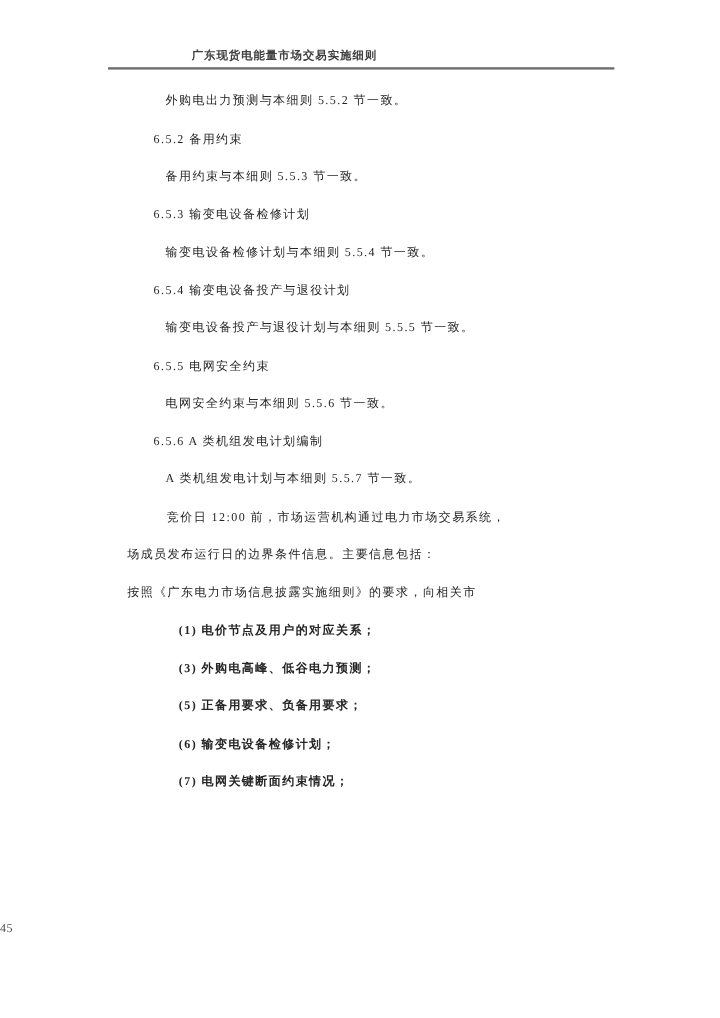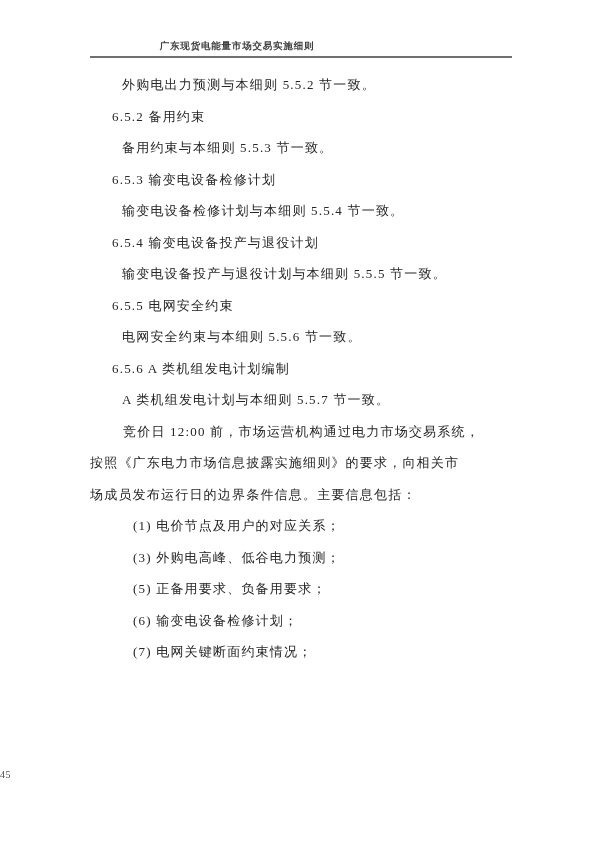--- a/index.html
+++ b/index.html
@@ -36,31 +36,32 @@
   }
   .content {
     position: absolute;
     top: 69px;
     left: 90px;
     width: 430px;
   }
   .line {
     height: 31.5px;
     line-height: 31.5px;
-    font-size: 13px;
+    font-size: 10px;
     letter-spacing: 1.2px;
     color: #262626;
     white-space: pre;
+    margin-left: 16px;
   }
   .t-body   { padding-left: 32px; }
   .t-h3     { padding-left: 22px; }
   .t-h2     { padding-left: 13px; }
   .t-indent { padding-left: 33px; }
   .t-para   { padding-left: 0; }
-  .t-list   { padding-left: 43px; }
+  .t-list   { padding-left: 43px; font-weight: bold; }
   .page-footer {
     position: absolute;
     top: 769px;
     left: 0;
     width: 600px;
     text-align: left;
     font-size: 10px;
     color: #4f4f4f;
     letter-spacing: 0.5px;
   }
@@ -80,22 +81,22 @@
     <div class="line t-body">备用约束与本细则 5.5.3 节一致。</div>
     <div class="line t-h3">6.5.3 输变电设备检修计划</div>
     <div class="line t-body">输变电设备检修计划与本细则 5.5.4 节一致。</div>
     <div class="line t-h3">6.5.4 输变电设备投产与退役计划</div>
     <div class="line t-body">输变电设备投产与退役计划与本细则 5.5.5 节一致。</div>
     <div class="line t-h3">6.5.5 电网安全约束</div>
     <div class="line t-body">电网安全约束与本细则 5.5.6 节一致。</div>
     <div class="line t-h3">6.5.6 A 类机组发电计划编制</div>
     <div class="line t-body">A 类机组发电计划与本细则 5.5.7 节一致。</div>
     <div class="line t-indent">竞价日 12:00 前，市场运营机构通过电力市场交易系统，</div>
+    <div class="line t-para">场成员发布运行日的边界条件信息。主要信息包括：</div>
     <div class="line t-para">按照《广东电力市场信息披露实施细则》的要求，向相关市</div>
-    <div class="line t-para">场成员发布运行日的边界条件信息。主要信息包括：</div>
     <div class="line t-list">(1) 电价节点及用户的对应关系；</div>
     <div class="line t-list">(3) 外购电高峰、低谷电力预测；</div>
     <div class="line t-list">(5) 正备用要求、负备用要求；</div>
     <div class="line t-list">(6) 输变电设备检修计划；</div>
     <div class="line t-list">(7) 电网关键断面约束情况；</div>
   </div>
 
   <div class="page-footer">45</div>
 
 </div>

